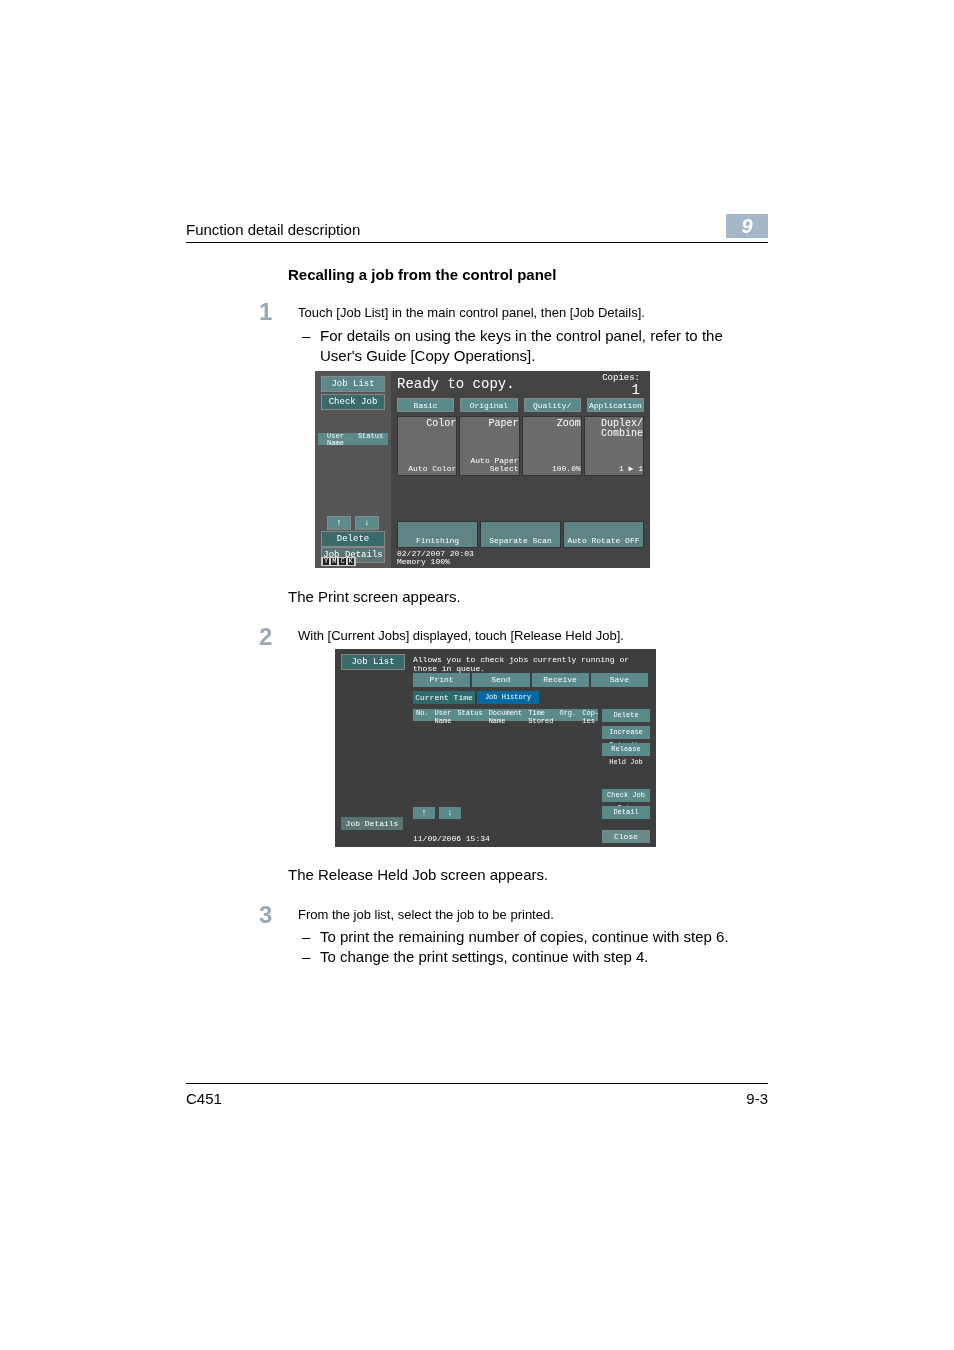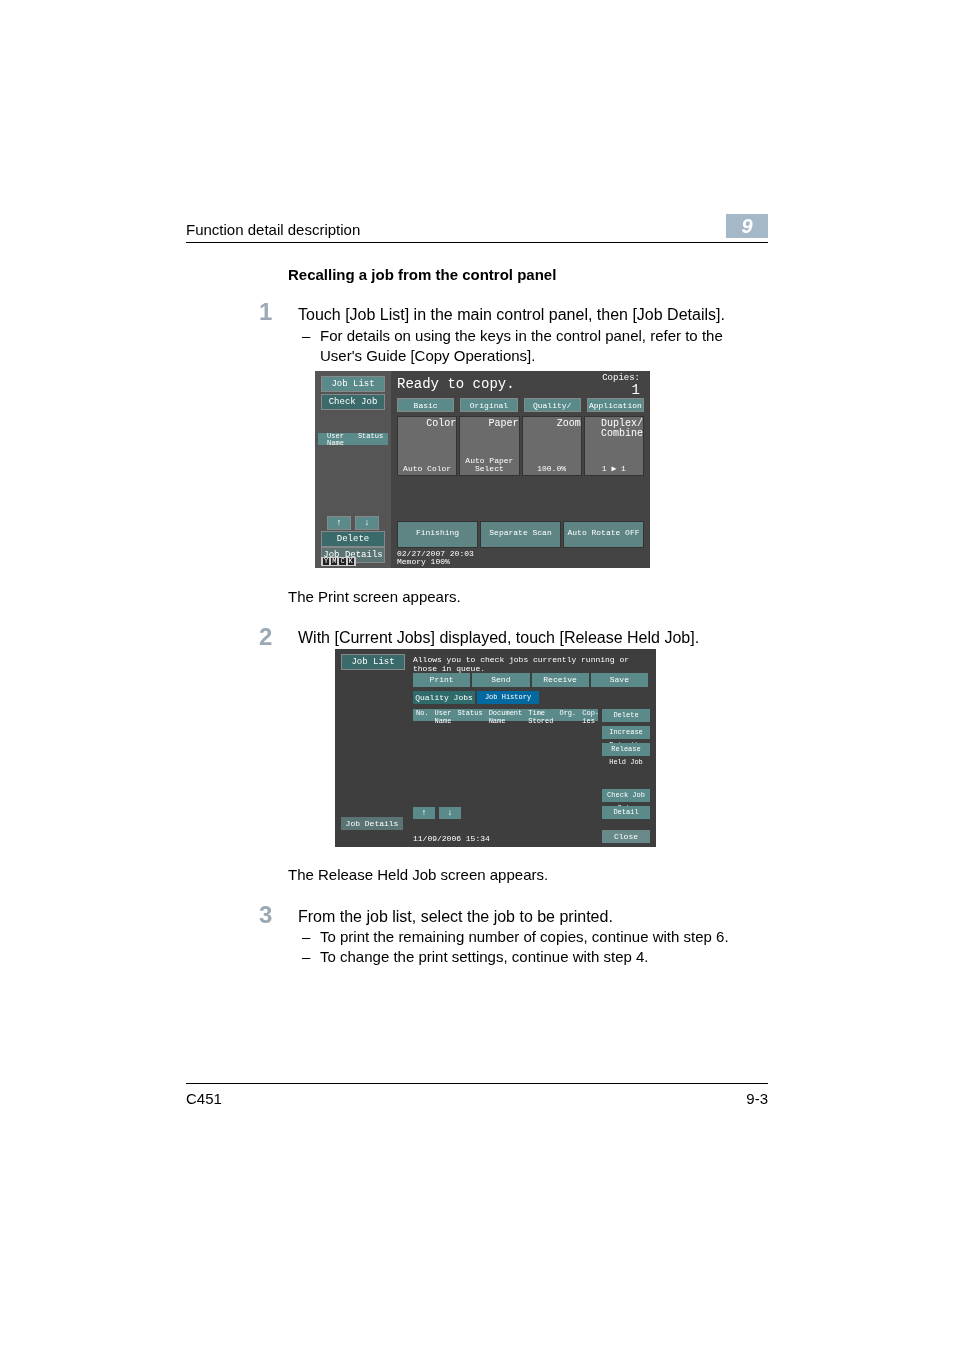--- a/index.html
+++ b/index.html
@@ -6,21 +6,21 @@
   .page{width:954px;height:1350px;position:relative;margin:8px auto;font-size:16px}
   .header{position:absolute;left:186px;right:186px;top:200px;height:30px;border-bottom:1px solid #000;display:flex;justify-content:space-between;align-items:flex-end;padding-bottom:4px}
   .header .htext{font-size:15px}
   .header .htab{background:#a5b8c8;color:#fff;font-weight:bold;font-size:20px;font-style:italic;width:42px;height:24px;display:flex;align-items:center;justify-content:center}
   .section-title{position:absolute;left:288px;top:258px;font-weight:bold;font-size:15px}
 
   .stepnum{position:absolute;color:#9aa9b5;font-size:24px;font-weight:bold}
   .step1n{left:259px;top:290px}
   .step2n{left:259px;top:615px}
   .step3n{left:259px;top:893px}
-  .steptext{position:absolute;left:298px;right:184px;font-size:16px;line-height:1.35}
+  .steptext{position:absolute;left:298px;right:184px;font-size:13px;line-height:1.35}
   .step1t{top:296px}
   .s1b1{position:absolute;left:320px;top:318px;right:200px;font-size:15px;line-height:1.35}
   .s1b1 .dash{position:absolute;left:-18px}
   .caption1{position:absolute;left:288px;top:580px;font-size:15px}
   .step2t{top:619px}
   .caption2{position:absolute;left:288px;top:858px;font-size:15px}
   .step3t{top:898px}
   .s3b{position:absolute;left:320px;right:200px;font-size:15px}
   .s3b1{top:920px}
   .s3b2{top:940px}
@@ -44,23 +44,23 @@
   .shot1 .jd{left:6px;top:176px;width:62px;background:#5a7474}
   .shot1 .toner{position:absolute;left:6px;bottom:2px;font-size:7px;color:#000;background:#ccc;padding:1px;display:flex;gap:0}
   .shot1 .toner span{background:#222;color:#fff;margin:0 1px;padding:0 1px}
   .shot1 .ready{position:absolute;left:82px;top:6px;font-size:14px;font-weight:normal}
   .shot1 .copies{position:absolute;right:10px;top:3px;text-align:right;font-size:9px}
   .shot1 .maintabs{position:absolute;left:82px;top:27px;right:6px;height:14px;display:flex;gap:6px}
   .shot1 .maintabs div{flex:1;background:#5a8a8a;border:1px solid #888;font-size:8px;text-align:center;line-height:13px}
   .shot1 .cards{position:absolute;left:82px;top:45px;right:6px;height:60px;display:flex;gap:2px}
   .shot1 .card{flex:1;background:#6b6b6b;border:1px solid #333;position:relative}
   .shot1 .card .ct{position:absolute;top:2px;left:0;right:0;text-align:right;font-size:10px}
-  .shot1 .card .cb{position:absolute;bottom:2px;left:0;right:0;text-align:center;font-size:8px}
+  .shot1 .card .cb{position:absolute;bottom:2px;left:0;right:0;text-align:right;font-size:8px}
   .shot1 .botrow{position:absolute;left:82px;bottom:20px;right:6px;height:27px;display:flex;gap:2px}
-  .shot1 .botrow .bb{flex:1;background:#5e8484;border:1px solid #333;display:flex;align-items:flex-end;justify-content:center;font-size:8px;padding-bottom:10px}
+  .shot1 .botrow .bb{flex:1;background:#5e8484;border:1px solid #333;display:flex;align-items:flex-end;justify-content:center;font-size:8px;padding-bottom:2px}
   .shot1 .dt{position:absolute;left:82px;bottom:2px;font-size:8px}
 
   
   .shot2{position:absolute;left:335px;top:641px;width:321px;height:198px;background:#3e3e3e;color:#fff;font-family:"Courier New",monospace;font-size:9px}
   .shot2 .jl2{position:absolute;left:6px;top:5px;width:62px;height:14px;background:#3a6a6a;display:flex;align-items:center;justify-content:center;border:1px solid #888}
   .shot2 .topmsg{position:absolute;left:78px;top:6px;font-size:8px}
   .shot2 .maintabs2{position:absolute;left:78px;top:24px;right:8px;height:14px;display:flex;gap:2px}
   .shot2 .maintabs2 div{flex:1;background:#5a8a8a;font-size:8px;text-align:center;line-height:13px}
   .shot2 .subtabs{position:absolute;left:78px;top:42px;height:13px;display:flex}
   .shot2 .subtabs .st1{width:62px;background:#2f6b6b;font-size:8px;text-align:center;line-height:13px}
@@ -164,21 +164,21 @@
   <div class="shot2">
     <div class="jl2">Job List</div>
     <div class="topmsg">Allows you to check jobs currently running or those in queue.</div>
     <div class="maintabs2">
       <div>Print</div>
       <div>Send</div>
       <div>Receive</div>
       <div>Save</div>
     </div>
     <div class="subtabs">
-      <div class="st1">Quality Jobs</div>
+      <div class="st1">Current Time</div>
       <div class="st2">Job
 History</div>
     </div>
     <div class="thead">
       <span>No.</span>
       <span>User
 Name</span>
       <span>Status</span>
       <span>Document Name</span>
       <span>Time

